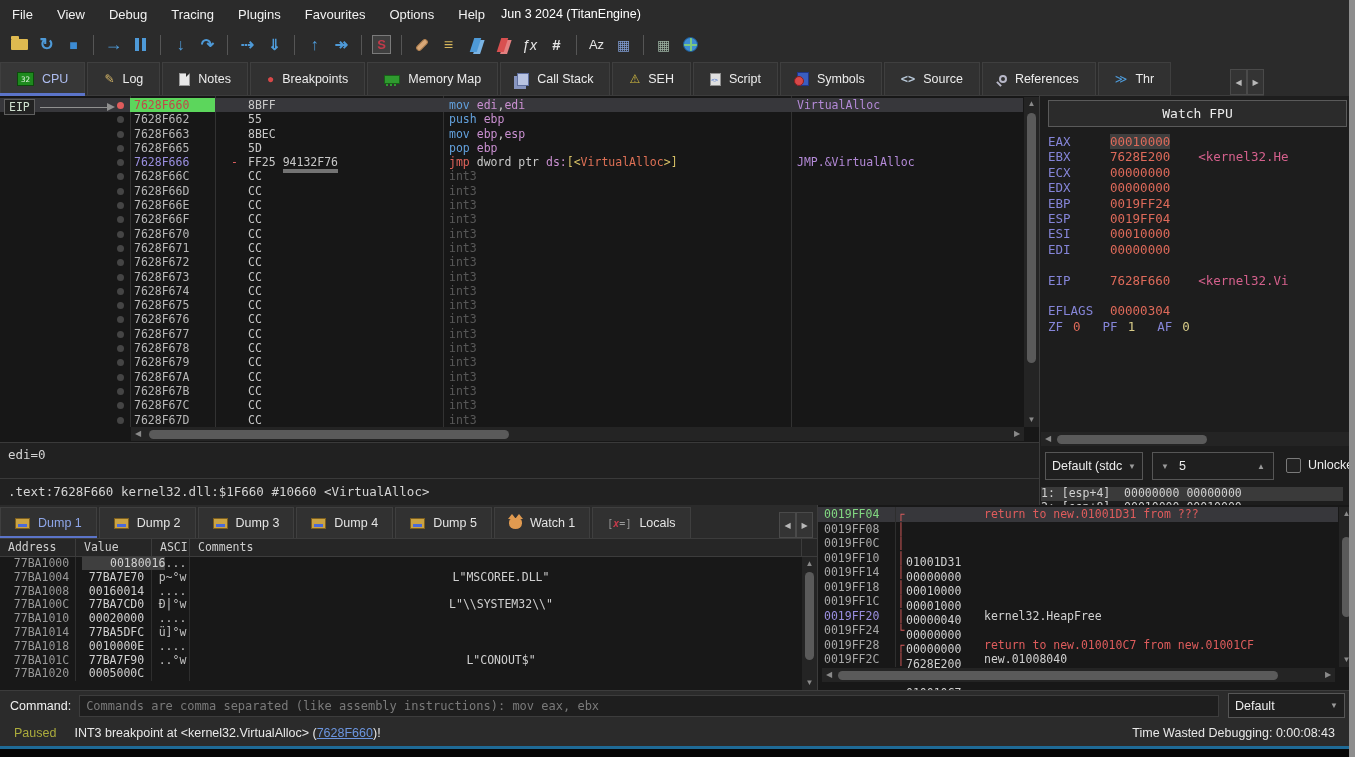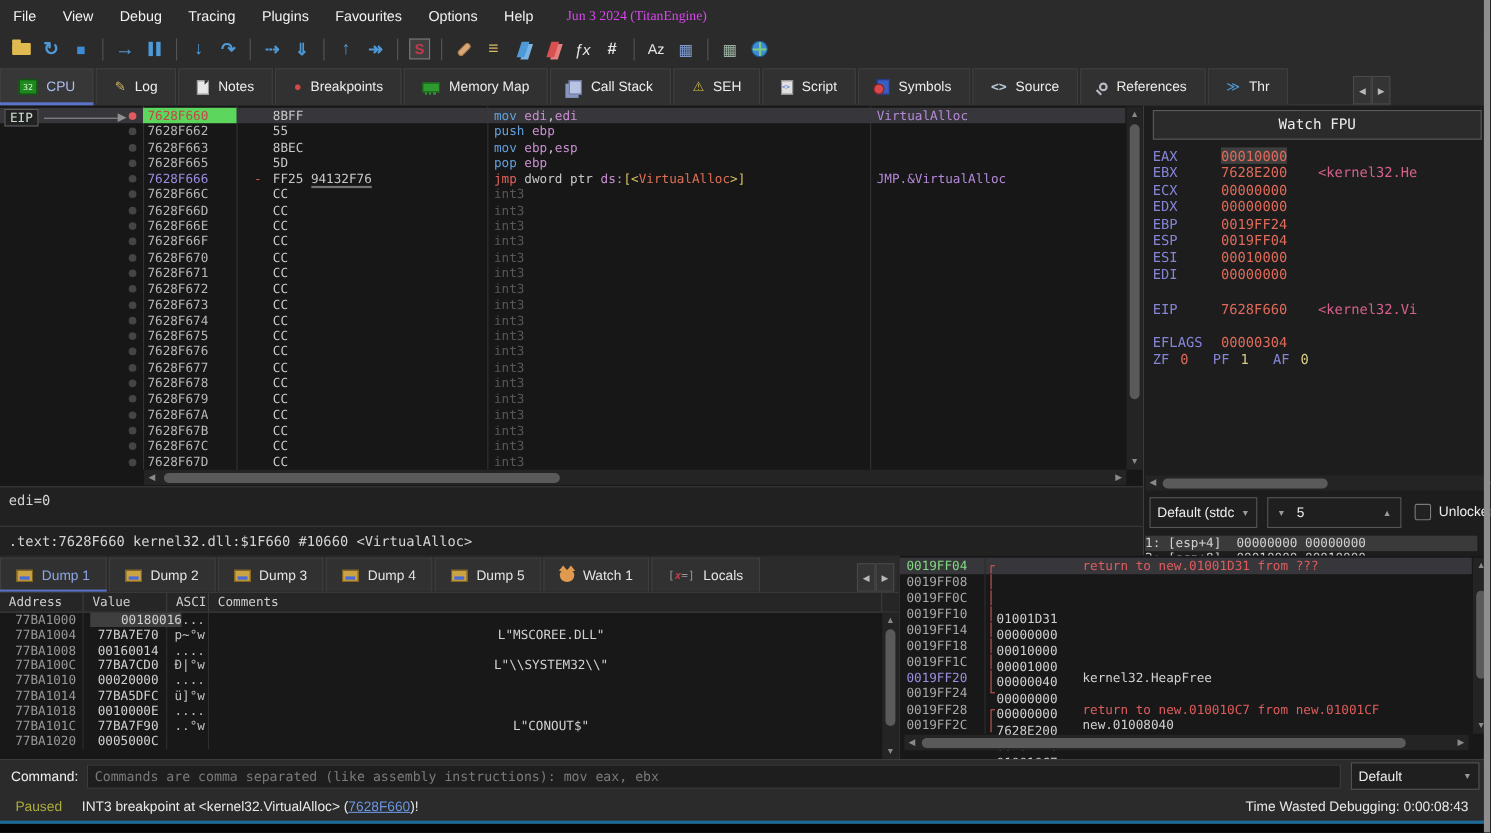--- a/index.html
+++ b/index.html
@@ -4,21 +4,21 @@
 <style>
   * { box-sizing: border-box; margin:0; padding:0; cursor: default; }
   body { background:#000; }
   .win { position:relative; width:1355px; height:757px; background:#2b2b2b;
          font-family:"Liberation Sans", sans-serif; color:#e4e4e4; overflow:hidden; }
 
   
   .menubar { position:absolute; left:0; top:0; width:1349px; height:28px;
              display:flex; align-items:center; background:#2b2b2b; }
   .menu-item { padding:5px 12px; font-size:13px; color:#f2f2f2; }
-  .build-info { margin-left:18px; font-size:12.5px; color:#d946ef;font-family:Liberation Serif, serif; }
+  .build-info { margin-left:4px; font-size:12.5px; color:#ffffff; }
 
   
   .toolbar { position:absolute; left:0; top:28px; width:1349px; height:33px;
              display:flex; align-items:center; padding-left:6px; }
   .tb-btn { min-width:27px; height:25px; display:flex; align-items:center; justify-content:center; }
   .tb-sep { width:1px; height:20px; background:#555; margin:0 6px; }
   .icon-folder { width:17px; height:11px; background:#dfba50; border-radius:1px; position:relative; }
   .icon-folder::before { content:""; position:absolute; left:0; top:-3px; width:8px; height:3px;
                          background:#dfba50; border-radius:1px 1px 0 0; }
   .icon-pause { display:flex; gap:3px; }
@@ -92,21 +92,21 @@
   .dot.red { background:#e05c5c; }
   .d-addr { width:85px; flex:none; padding-left:4px; color:#b8b8b8; }
   .d-addr.eip { background:#5cd65c; color:#c04848; }
   .d-addr.jmp { color:#9a8fe0; }
   .d-bytes { width:228px; flex:none; padding-left:33px; position:relative; color:#c8c8c8; }
   .d-dash { position:absolute; left:16px; color:#d85c5c; }
   .d-instr { width:348px; flex:none; padding-left:6px; }
   .d-cmt { flex:1; padding-left:6px; color:#b48ad8; }
   .p-mn{color:#62a0dc} .p-mnj{color:#e0635a} .p-reg{color:#c98fd0} .p-pln{color:#c8c8c8}
   .p-br{color:#d8c266} .p-symr{color:#de7055} .p-gray{color:#585858}
-  .p-b{color:#c8c8c8} .p-u{color:#c8c8c8; border-bottom:2px solid #737373;text-align:right;}
+  .p-b{color:#c8c8c8} .p-u{color:#c8c8c8; border-bottom:4px solid #737373;text-align:right;}
   .eip-badge { position:absolute; left:4px; top:3px; font-family:"DejaVu Sans Mono",monospace;
                font-size:11.5px; color:#cfe0cf; border:1px solid #5f5f5f; padding:0 4px; background:#222; }
   .eip-arrow { position:absolute; left:40px; top:11px; width:68px; height:1px; background:#909090; }
   .eip-arrow::after { content:""; position:absolute; right:-7px; top:-4px;
                       border-left:8px solid #909090; border-top:4px solid transparent; border-bottom:4px solid transparent; }
 
   
   .vsb { position:absolute; width:15px; background:#242424; }
   .hsb { position:absolute; height:14px; background:#242424; }
   .sb-thumb { position:absolute; background:#5a5a5a; border-radius:7px; }

